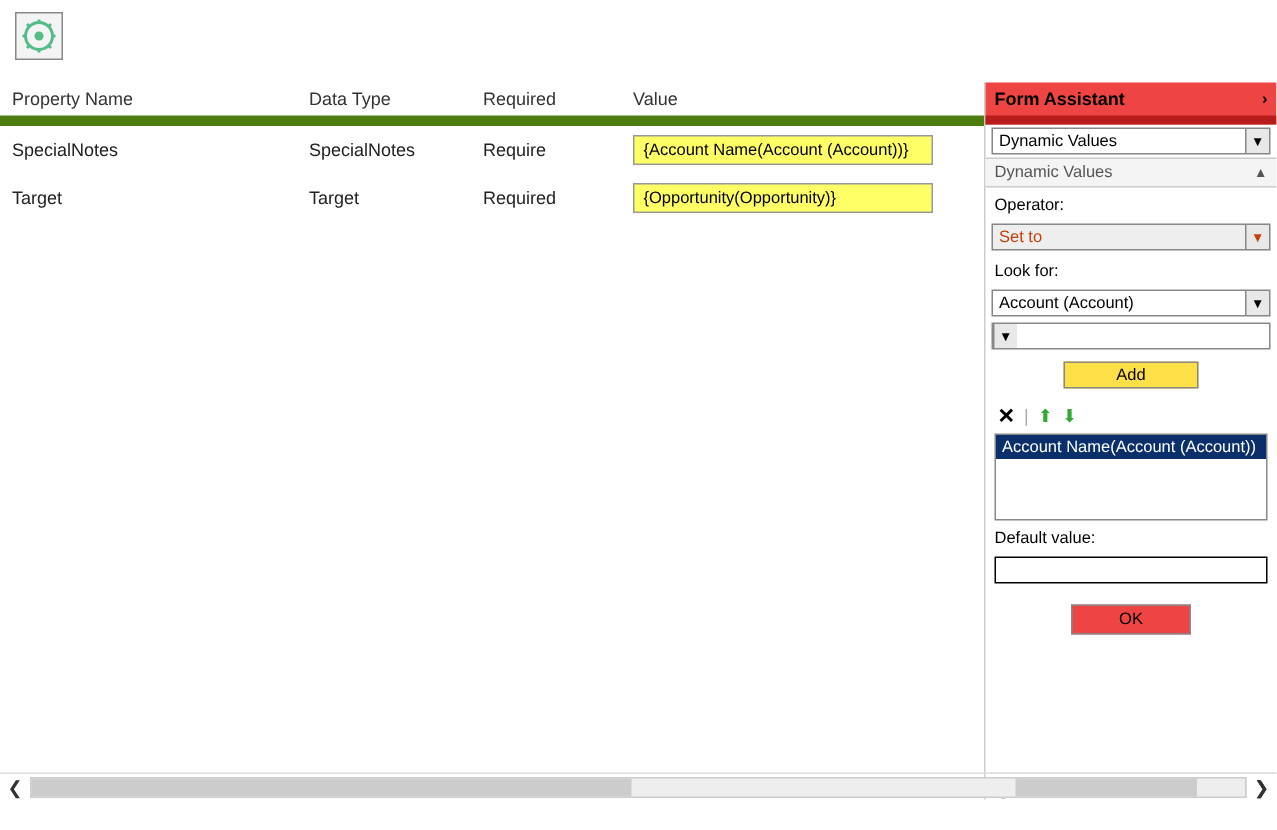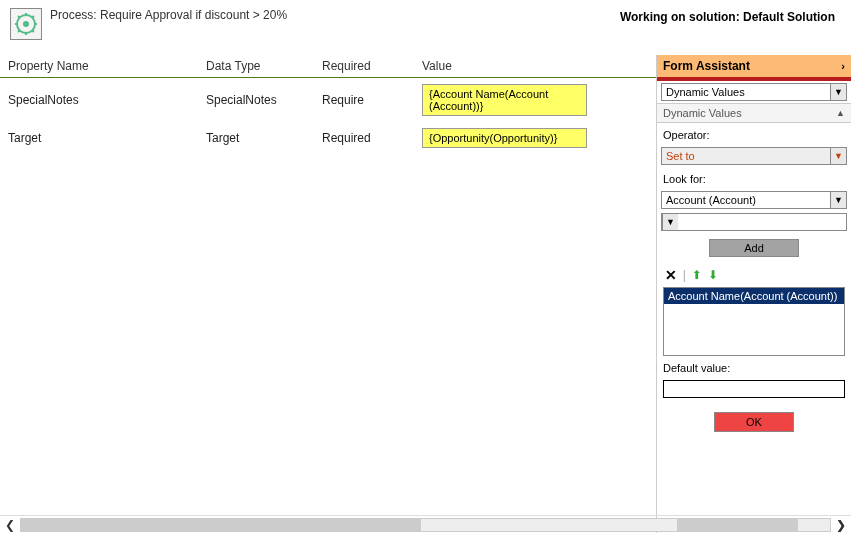--- a/index.html
+++ b/index.html
@@ -5,74 +5,72 @@
   * { box-sizing: border-box; font-family: "Segoe UI", Tahoma, sans-serif; }
   body { margin: 0; padding: 0; width: 851px; height: 553px; background: #fff; font-size: 12px; color: #000; overflow: hidden; position: relative;}
   .header { display:flex; align-items:flex-start; padding:8px 10px 6px 10px; }
   .header-icon { width:32px; height:32px; border:1px solid #888; background:#f4f4f4; display:flex; align-items:center; justify-content:center; margin-right:8px; }
   .header-text { flex:1; }
   .process-line { font-size:12px; color:#333; margin-bottom:2px; }
   .subtitle { font-size:14px; font-weight:bold; color:#000; }
   .working-on { font-size:12px; font-weight:bold; color:#000; margin-left:auto; padding-top:2px; padding-right:6px;}
   .main { display:flex; position:absolute; top:55px; bottom:20px; left:0; right:0;}
   .left-pane { flex:1; border-right:none; display:flex; flex-direction:column; }
-  .table-head { display:flex; border-bottom:1px solid #4d7c0f; padding:4px 0;}
+  .table-head { display:flex; border-bottom:7px solid #4d7c0f; padding:4px 0;}
   .th { color:#333; font-size:12px; }
   .c-prop { width:206px; padding-left:8px;}
   .c-type { width:116px; }
   .c-req  { width:100px; }
   .c-val  { flex:1; padding-right:10px;}
   .row { display:flex; align-items:center; padding:6px 0; }
   .cell { font-size:12px; color:#222; }
-  .val-box { background:#ffff66; border:1px solid #999; padding:3px 6px; width:165px; font-size:11px; color:#000; }
+  .val-box { background:#ffff66; border:1px solid #999; padding:3px 6px; width:200px; font-size:11px; color:#000; }
   .bottom-scroll { position:absolute; bottom:0; left:0; right:0; height:18px; display:flex; align-items:center; border-top:1px solid #ddd;}
   .scroll-arrow { width:20px; text-align:center; font-size:12px; color:#333; cursor:pointer;}
   .scroll-track { flex:1; height:14px; background:#eee; border:1px solid #ccc; position:relative;}
   .scroll-thumb { position:absolute; left:0; top:0; bottom:0; width:400px; background:#ccc;}
   
   .right-pane { width:195px; border-left:1px solid #ccc; display:flex; flex-direction:column; padding:0; }
-  .fa-head { background:#fdba74; border-bottom:4px solid #b91c1c; padding:4px 6px; font-weight:bold; font-size:12px; display:flex; align-items:center;}
+  .fa-head { background:#ef4444; border-bottom:6px solid #b91c1c; padding:4px 6px; font-weight:bold; font-size:12px; display:flex; align-items:center;}
   .fa-head .chev { margin-left:auto; font-size:11px;}
   .select-like { display:flex; border:1px solid #888; background:#fff; margin:2px 4px; align-items:center; height:18px;}
   .select-like .sel-text { flex:1; padding:0 4px; font-size:11px;}
   .dd-btn { width:16px; text-align:center; border-left:1px solid #888; background:#e8e8e8; font-size:9px; line-height:16px;}
   .sec-head { background:#f4f4f4; border-top:1px solid #ccc; border-bottom:1px solid #ccc; padding:3px 6px; font-size:11px; color:#555; display:flex; align-items:center;}
   .sec-head .tri { margin-left:auto; font-size:9px;}
   .pad { padding:6px 6px 2px 6px; }
   .label { font-weight:normal; font-size:11px; margin-bottom:2px;}
   .disabled-sel { background:#eee; color:#c2410c;}
-  .add-btn { width:90px; margin:6px auto; display:block; text-align:center; border:1px solid #888; background:#a3a3a3; padding:2px 0; font-size:11px;}
+  .add-btn { width:90px; margin:6px auto; display:block; text-align:center; border:1px solid #888; background:#fde047; padding:2px 0; font-size:11px;}
   .icon-row { display:flex; align-items:center; gap:6px; padding:4px 8px; }
   .icon-row .x { font-size:14px; font-weight:bold;}
   .sep { color:#aaa;}
   .arrow-up, .arrow-down { font-size:12px;}
   .arrow-up { color:#3a3;}
   .arrow-down { color:#3a3;}
-  .listbox { border:1px solid #888; margin:0 6px; height:69px; overflow:hidden;}
+  .listbox { border:1px solid #888; margin:0 6px; height:58px; overflow:hidden;}
   .list-item { background:#0b2f6b; color:#fff; padding:2px 4px; font-size:11px;}
   .def-input { border:1px solid #000; margin:2px 6px 6px 6px; height:18px;}
   .ok-btn { width:80px; margin:8px auto; display:block; text-align:center; border:1px solid #888; background:#ef4444; padding:3px 0; font-size:11px;}
   .right-scroll { margin-top:auto; height:18px; display:flex; align-items:center; border-top:1px solid #ddd;}
   .gear-svg { width:24px; height:24px; }
 </style>
 </head>
 <body>
 
 <div class="header">
   <div class="header-icon">
     <svg class="gear-svg" viewBox="0 0 24 24">
         <circle cx="12" cy="12" r="9" fill="none" stroke="#5b8" stroke-width="2"></circle>
         <circle cx="12" cy="12" r="3" fill="#5b8"></circle>
         <path d="M12 1v3M12 20v3M1 12h3M20 12h3M4 4l2 2M18 18l2 2M4 20l2-2M18 6l2-2" stroke="#5b8" stroke-width="2"></path>
       </svg>
   </div>
   <div class="header-text">
-    <div class="process-line"><span>Process: </span><span>Require Approval if discount &gt; 20%</span></div>
   </div>
-  <div class="working-on"><span>Working on solution: </span><span>Default Solution</span></div>
 </div>
 
 <div class="main">
   <div class="left-pane">
     <div class="table-head">
       <div class="th c-prop">Property Name</div>
       <div class="th c-type">Data Type</div>
       <div class="th c-req">Required</div>
       <div class="th c-val">Value</div>
     </div>

